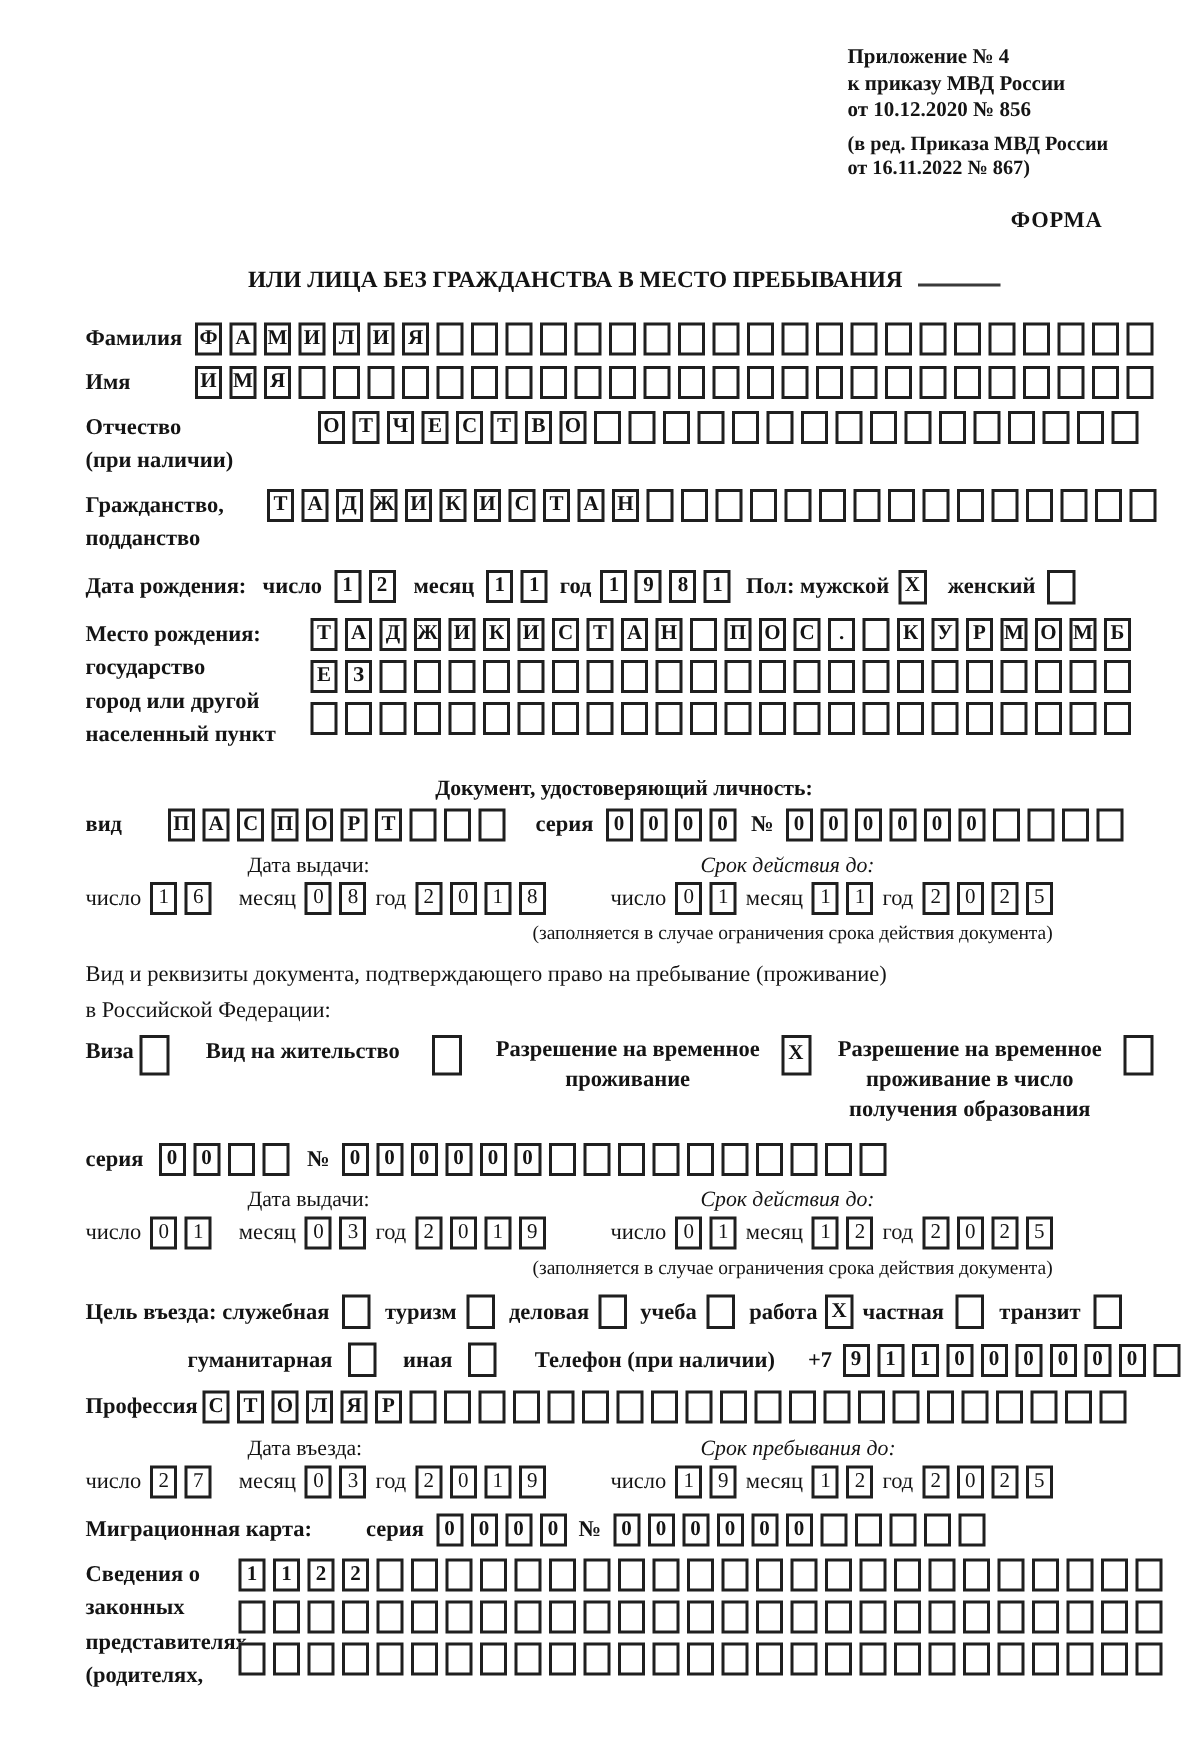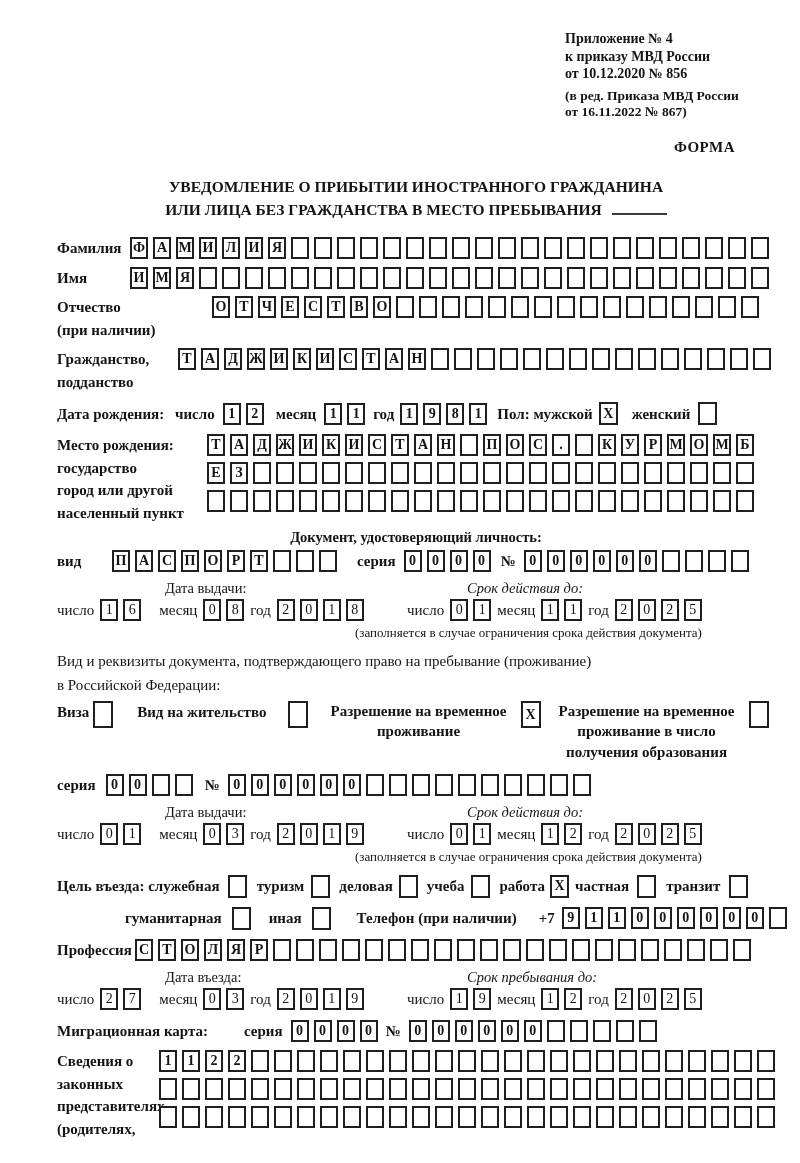--- a/index.html
+++ b/index.html
@@ -54,21 +54,20 @@
     <div>Приложение № 4</div>
     <div>к приказу МВД России</div>
     <div>от 10.12.2020 № 856</div>
     <div class="amend">(в ред. Приказа МВД России</div>
     <div class="amend" style="margin-top:0">от 16.11.2022 № 867)</div>
   </div>
 
   <div class="forma">ФОРМА</div>
 
   <div class="title">
-    <div>УВЕДОМЛЕНИЕ О ПРИБЫТИИ ИНОСТРАННОГО ГРАЖДАНИНА</div>
     <div><span>ИЛИ ЛИЦА БЕЗ ГРАЖДАНСТВА В МЕСТО ПРЕБЫВАНИЯ</span><span class="blank-line"></span></div>
   </div>
 
 
   <div class="row" style="margin-top:16px">
     <div class="lblcol w73">Фамилия</div>
     <div class="boxes">
         <span class="box">Ф</span>
         <span class="box">А</span>
         <span class="box">М</span>
@@ -313,21 +312,21 @@
           <span class="box"></span>
           <span class="box"></span>
           <span class="box"></span>
           <span class="box"></span>
           <span class="box"></span>
           <span class="box"></span>
         </div>
     </div>
   </div>
 
-  <div class="center-b" style="margin-top:5px">Документ, удостоверяющий личность:</div>
+  <div class="center-b" style="margin-top:16px">Документ, удостоверяющий личность:</div>
 
   <div class="row vc" style="margin-top:4px">
     <span class="word w55">вид</span>
     <span class="boxes">
         <span class="box">П</span>
         <span class="box">А</span>
         <span class="box">С</span>
         <span class="box">П</span>
         <span class="box">О</span>
         <span class="box">Р</span>

